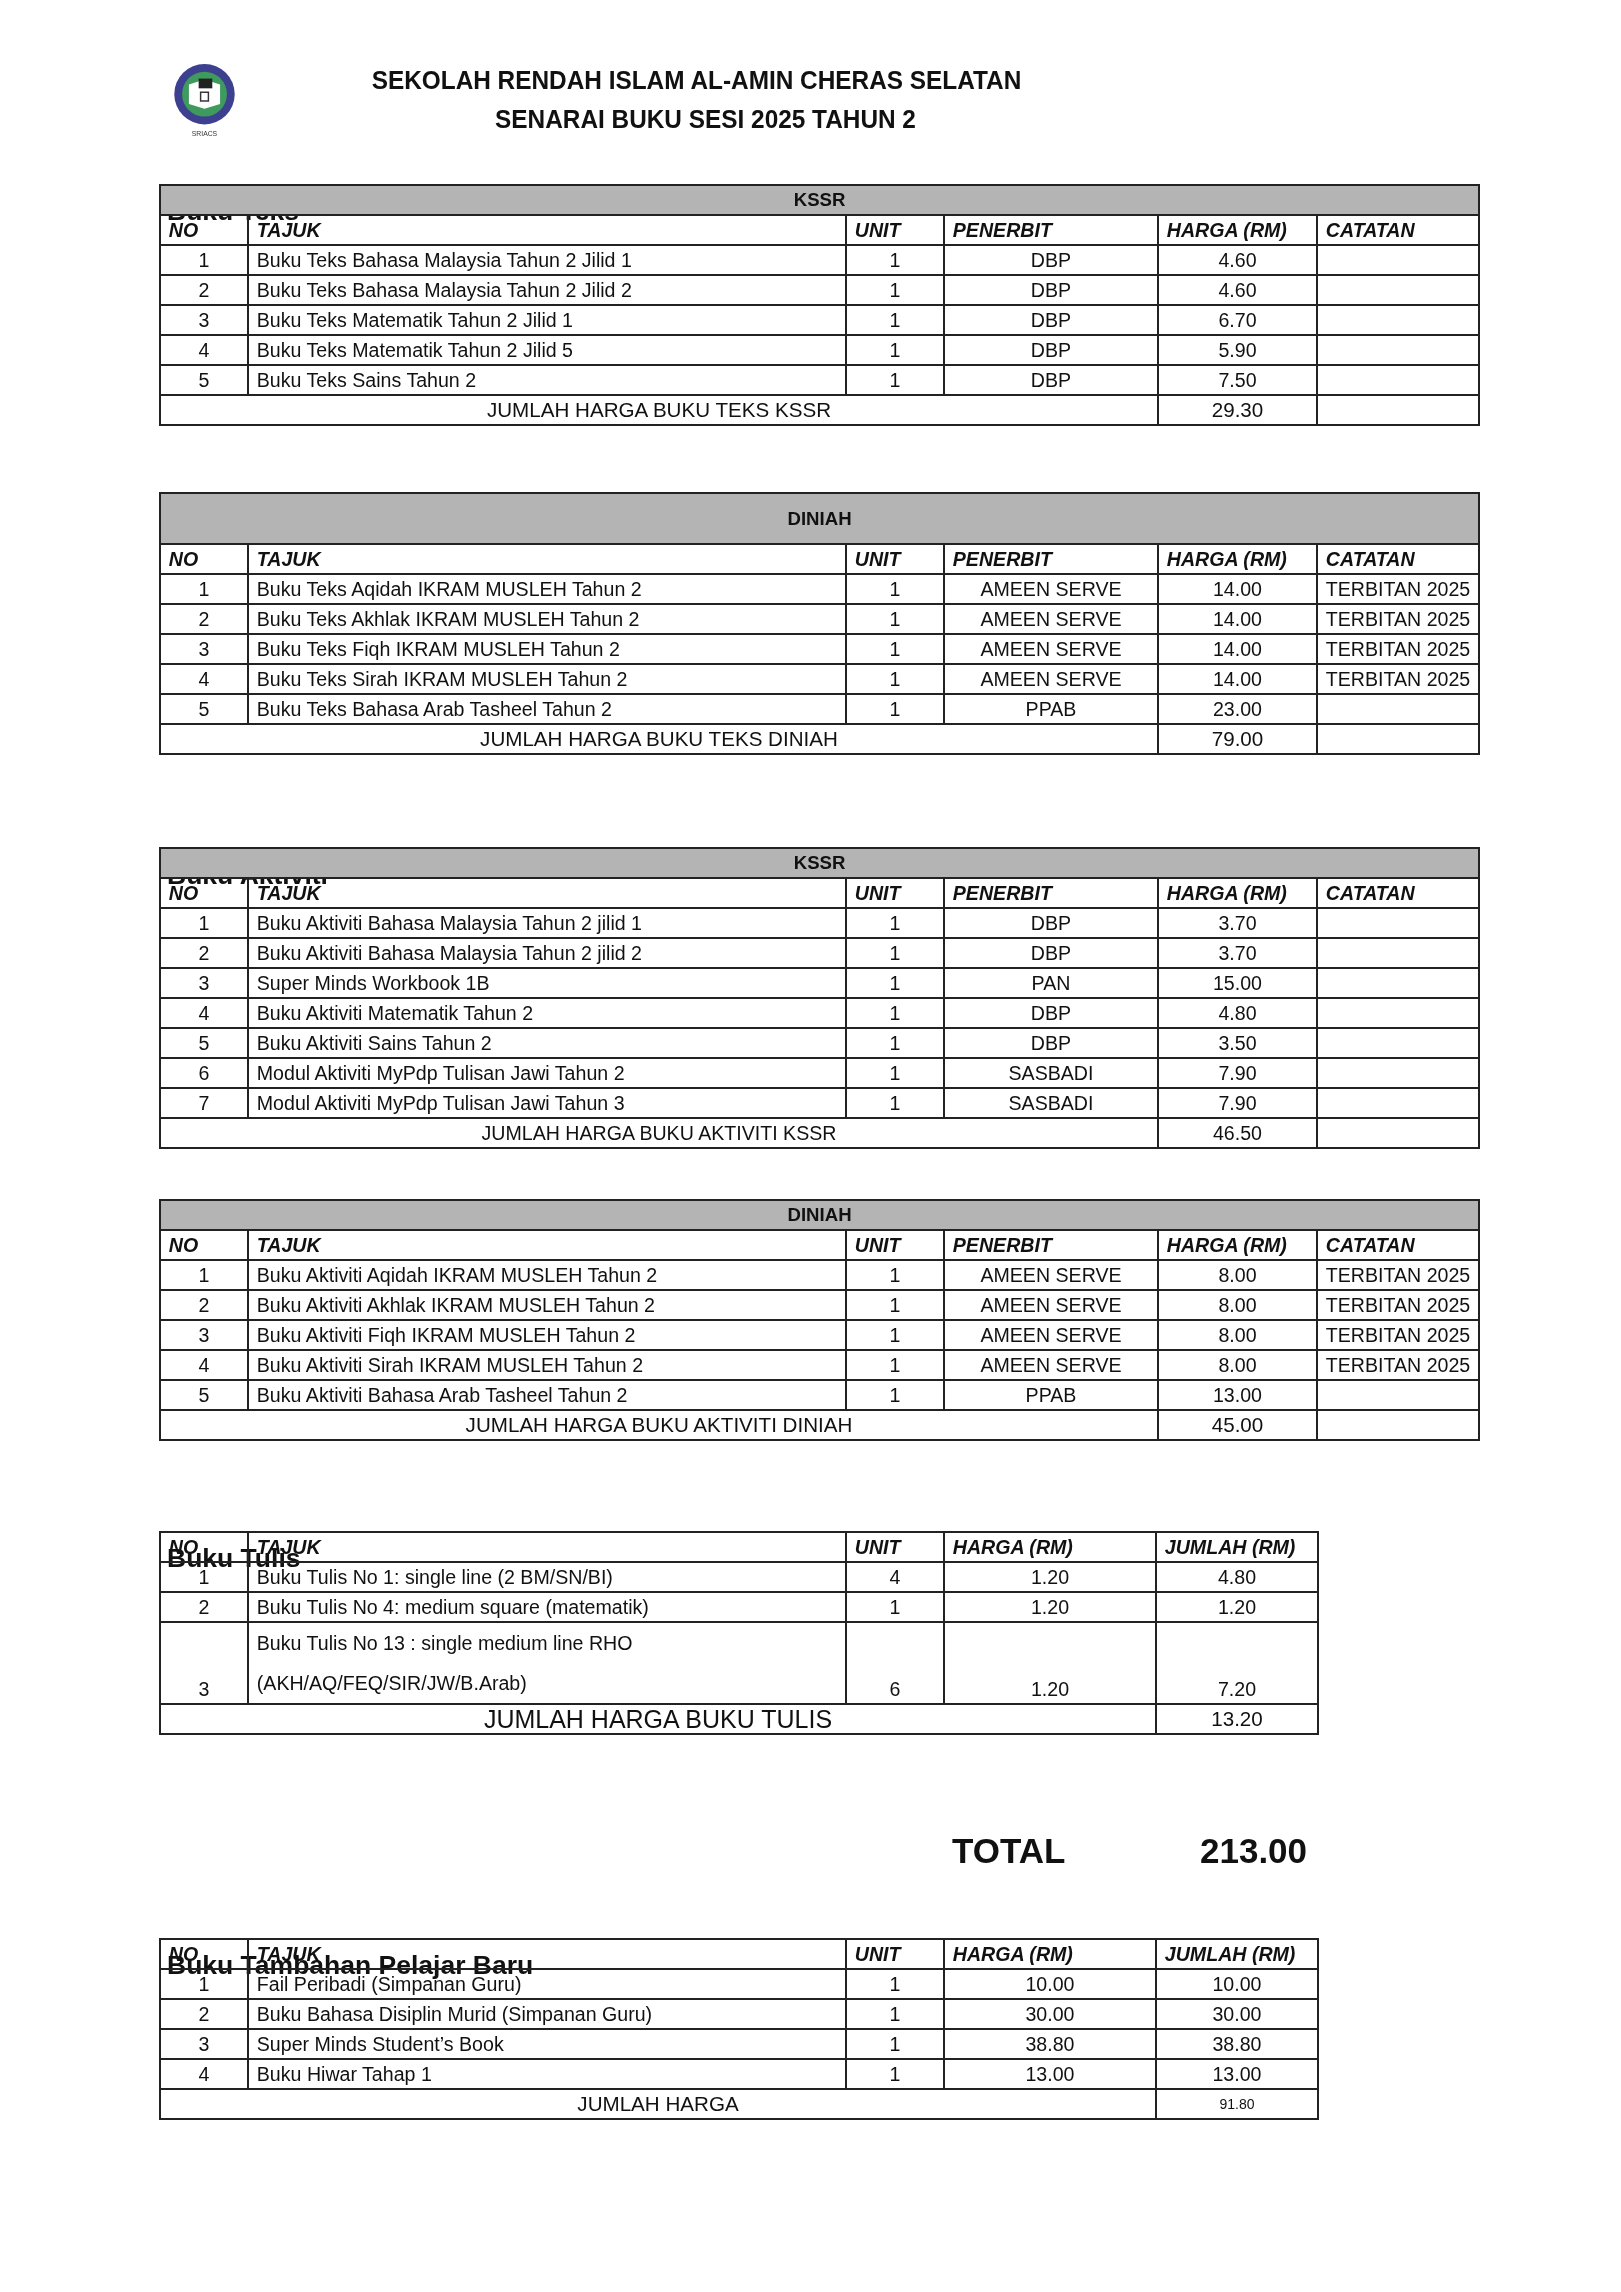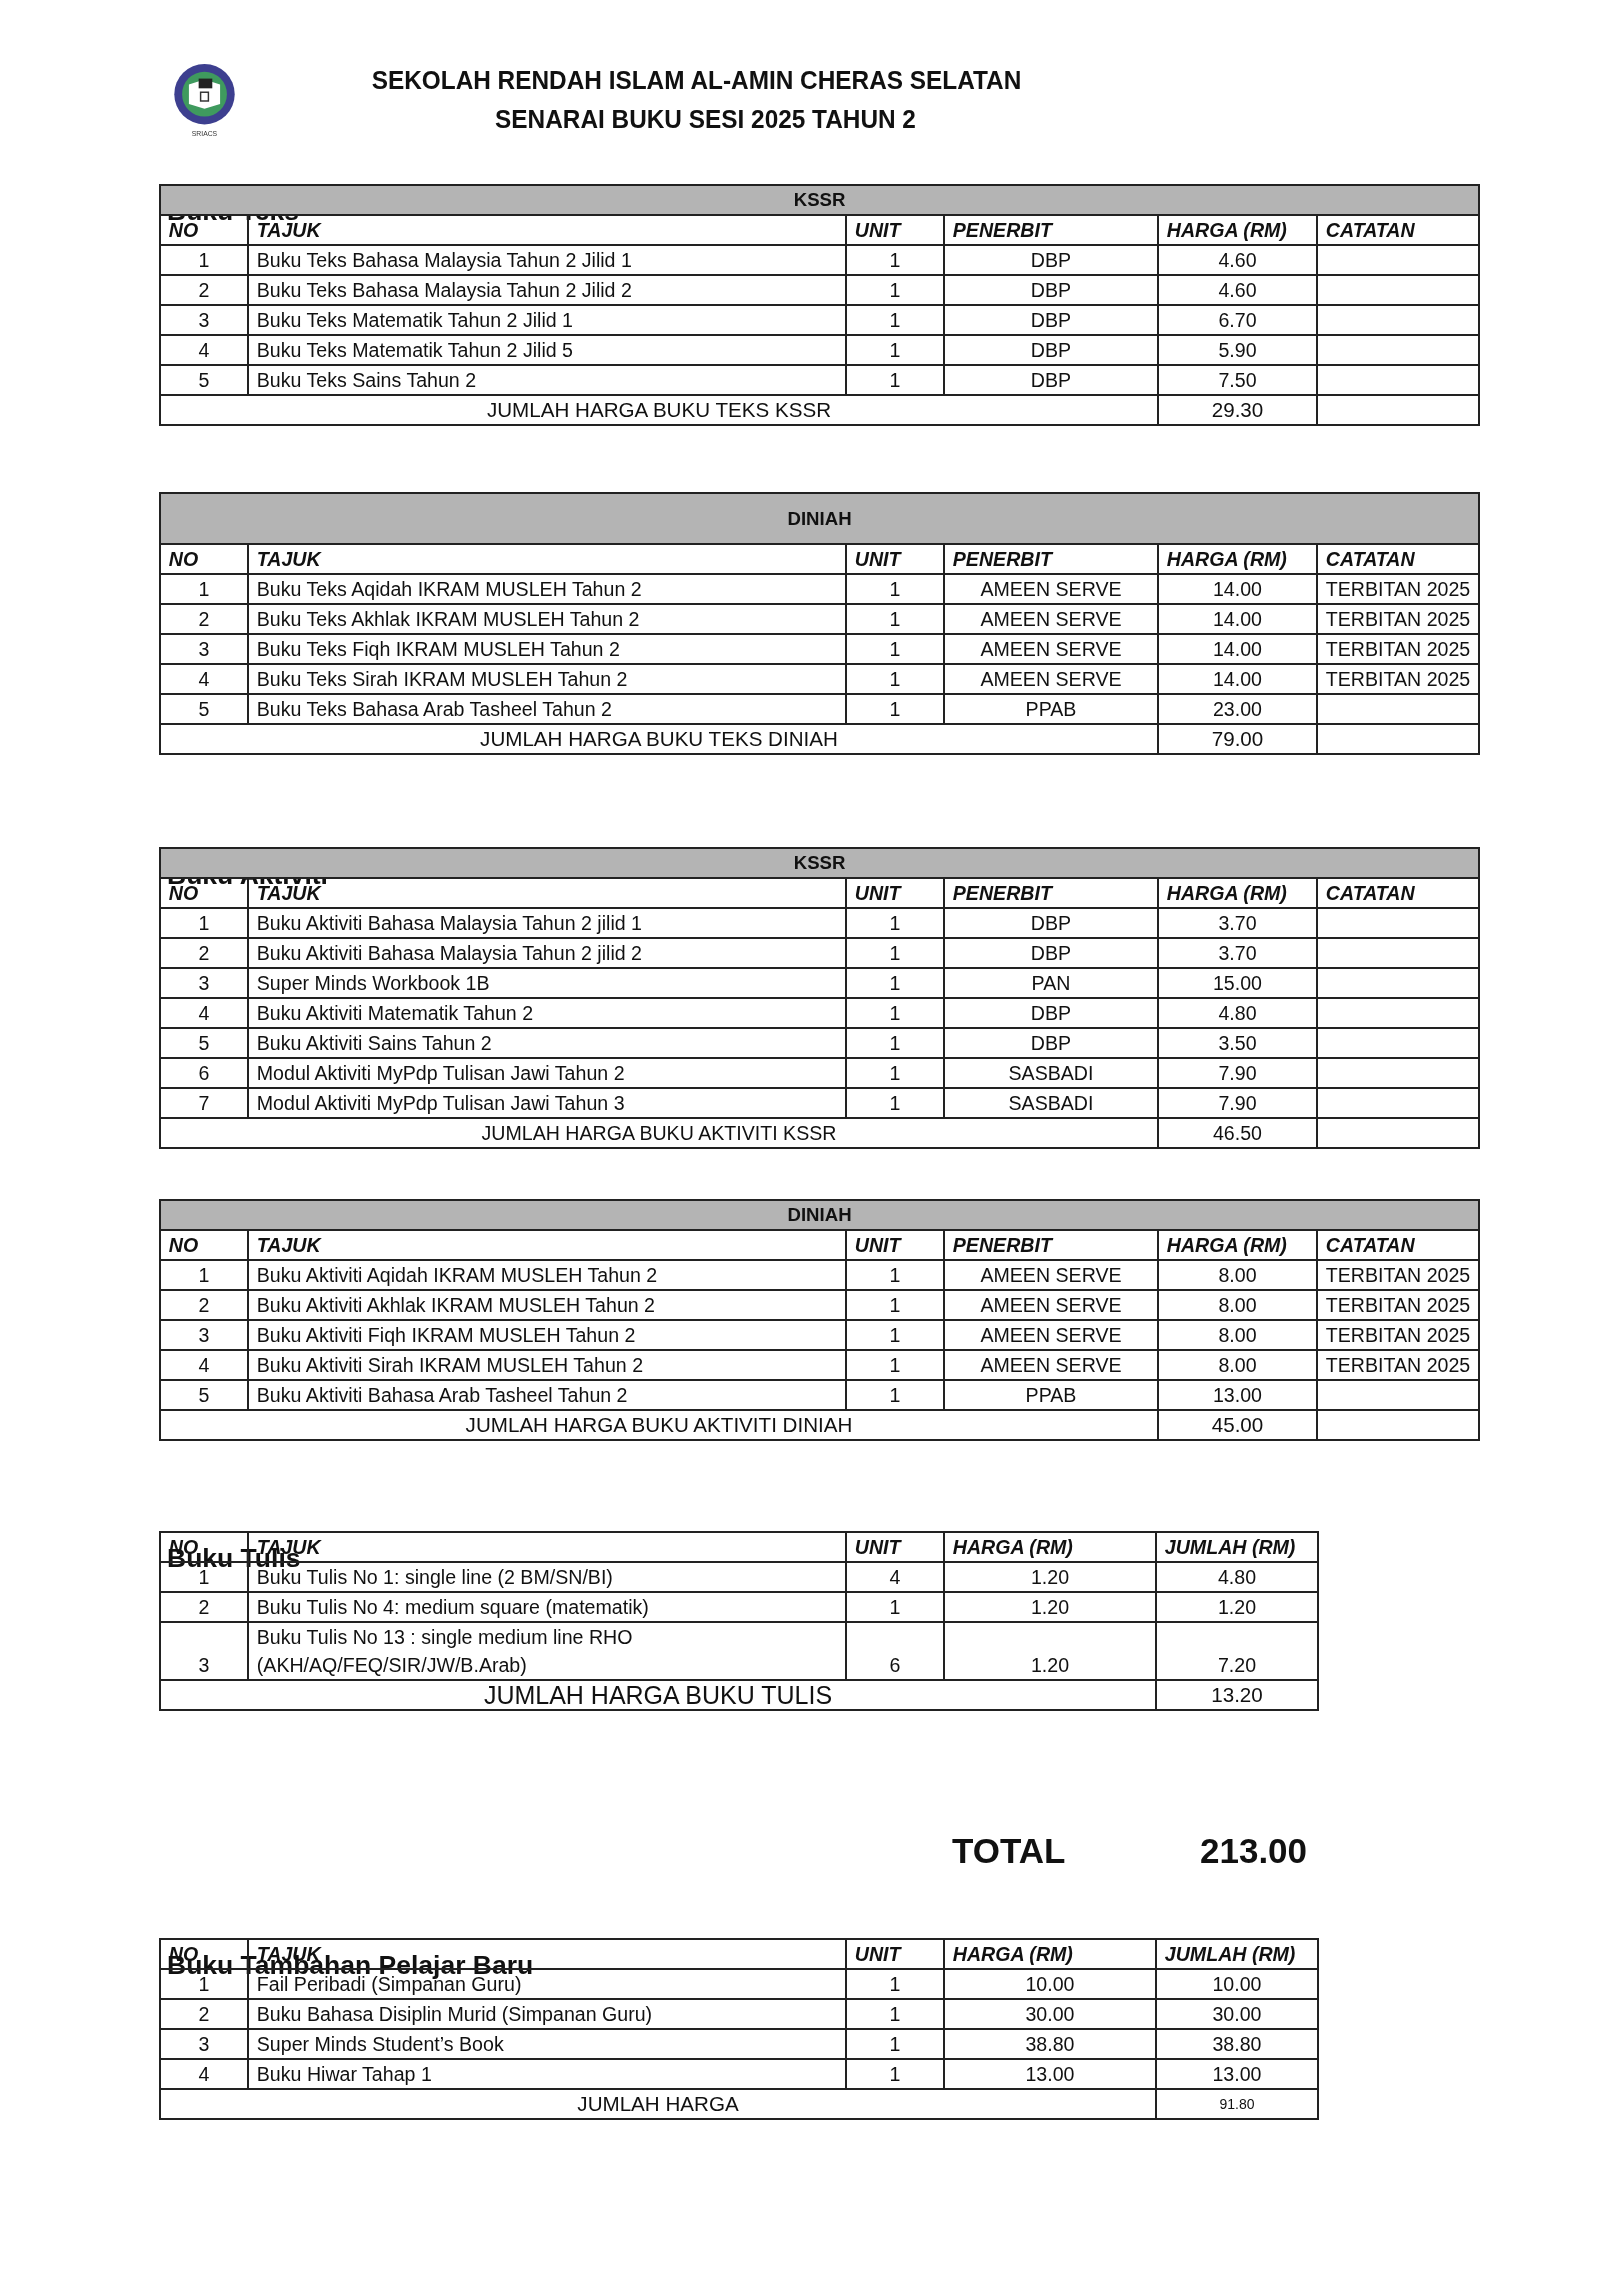--- a/index.html
+++ b/index.html
@@ -11,21 +11,21 @@
   .section-h { position:absolute; left:167px; font-weight:bold; font-size:26.5px; transform-origin:left;margin-top:45px; }
   table.grid { position:absolute; border-collapse:collapse; font-size:19.6px; table-layout:fixed; }
   table.grid td, table.grid th { border:2px solid #222; padding:0 7.8px; height:28px; line-height:28px; white-space:nowrap; overflow:hidden; }
   table.grid th { font-weight:bold; text-align:left;font-style:italic; }
   .band { background:#b4b4b4; font-weight:bold; text-align:center; font-size:18.6px; height:27.4px; }
   .c { text-align:center; }
   .l { text-align:left; }
   .b { font-weight:normal; }
   .tot td { height:35px; line-height:39px; font-size:20.6px; }
   .tall td { height:41px; line-height:57px; vertical-align:bottom; }
-  .tall td.l2 { line-height:28px; white-space:normal; }
+  .tall td.l2 { line-height:40px; white-space:normal; }
   .hdr5 th { height:42px; line-height:51px; vertical-align:bottom; }
   .grand { position:absolute; top:1831px; font-weight:bold; font-size:35px; }
 </style>
 </head>
 <body>
 
 <div class="logo">
   <svg width="71" height="76" viewBox="0 0 72 78">
     <circle cx="36" cy="32" r="31" fill="#3d3f8f"></circle>
     <circle cx="36" cy="32" r="23" fill="#3f9a5e"></circle>

